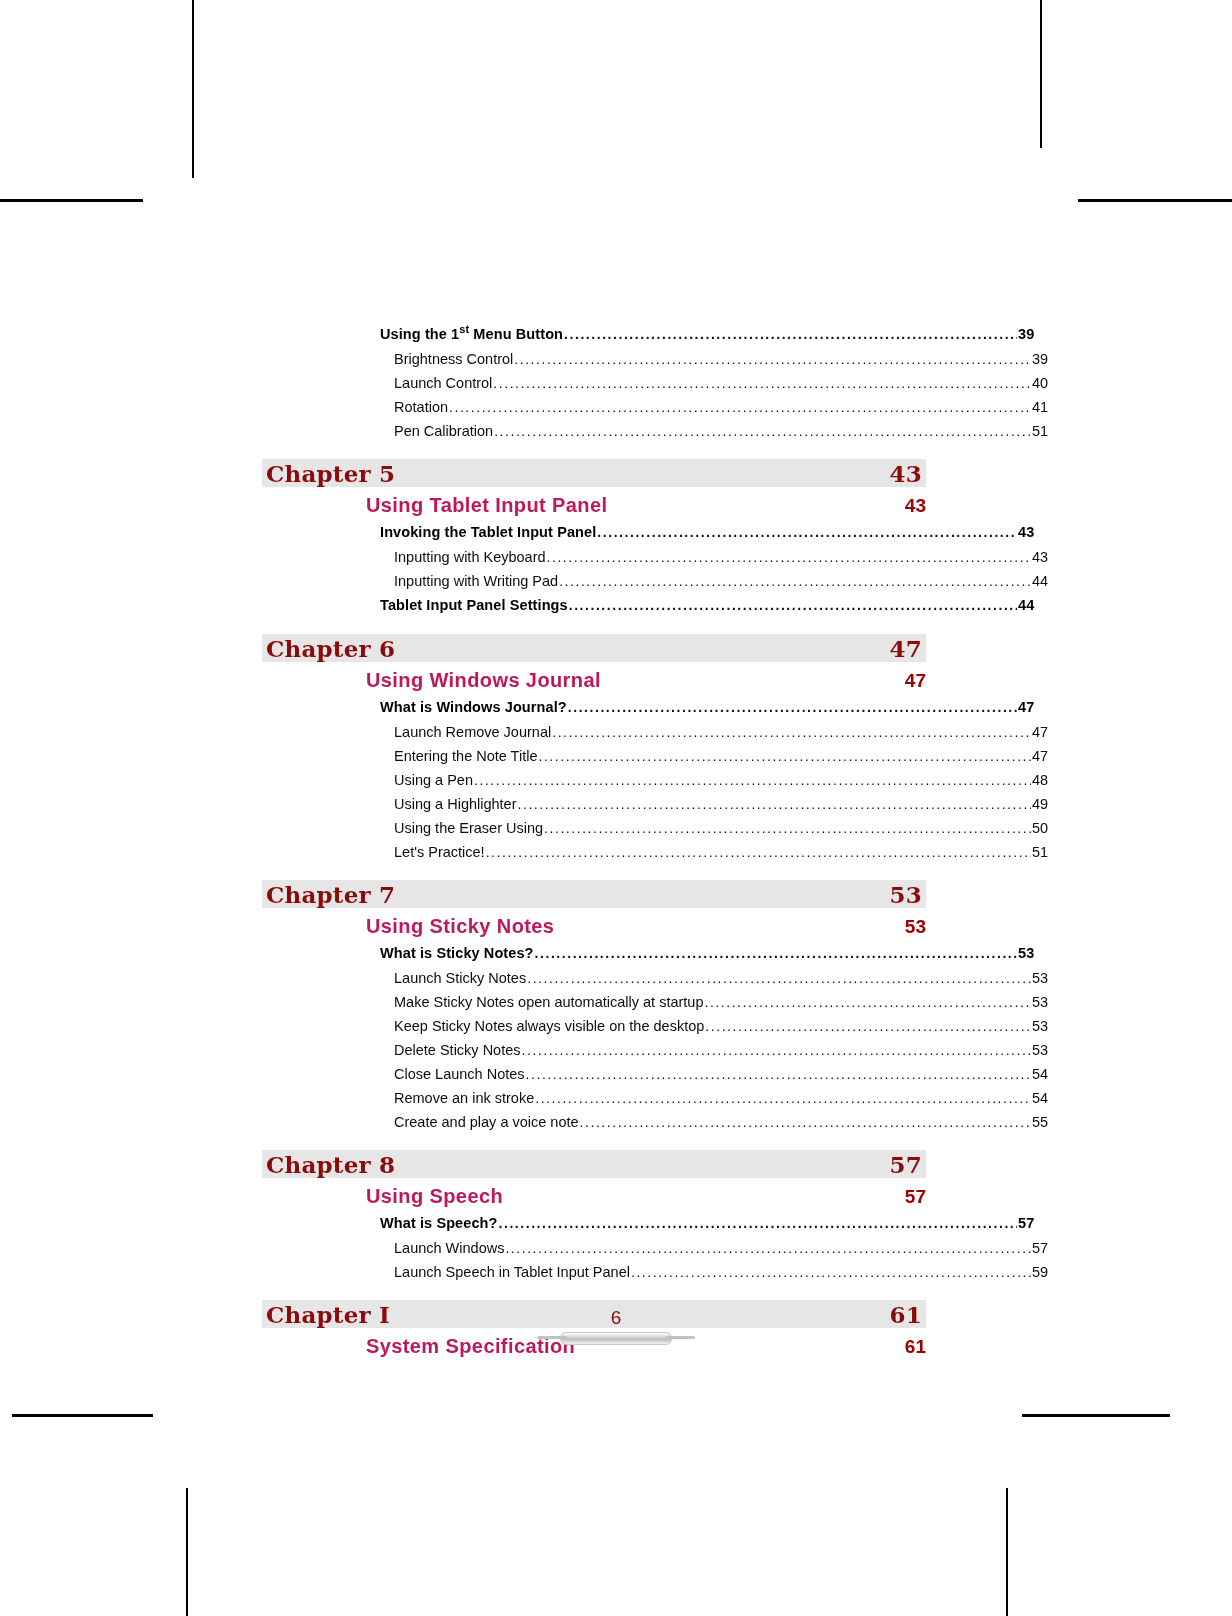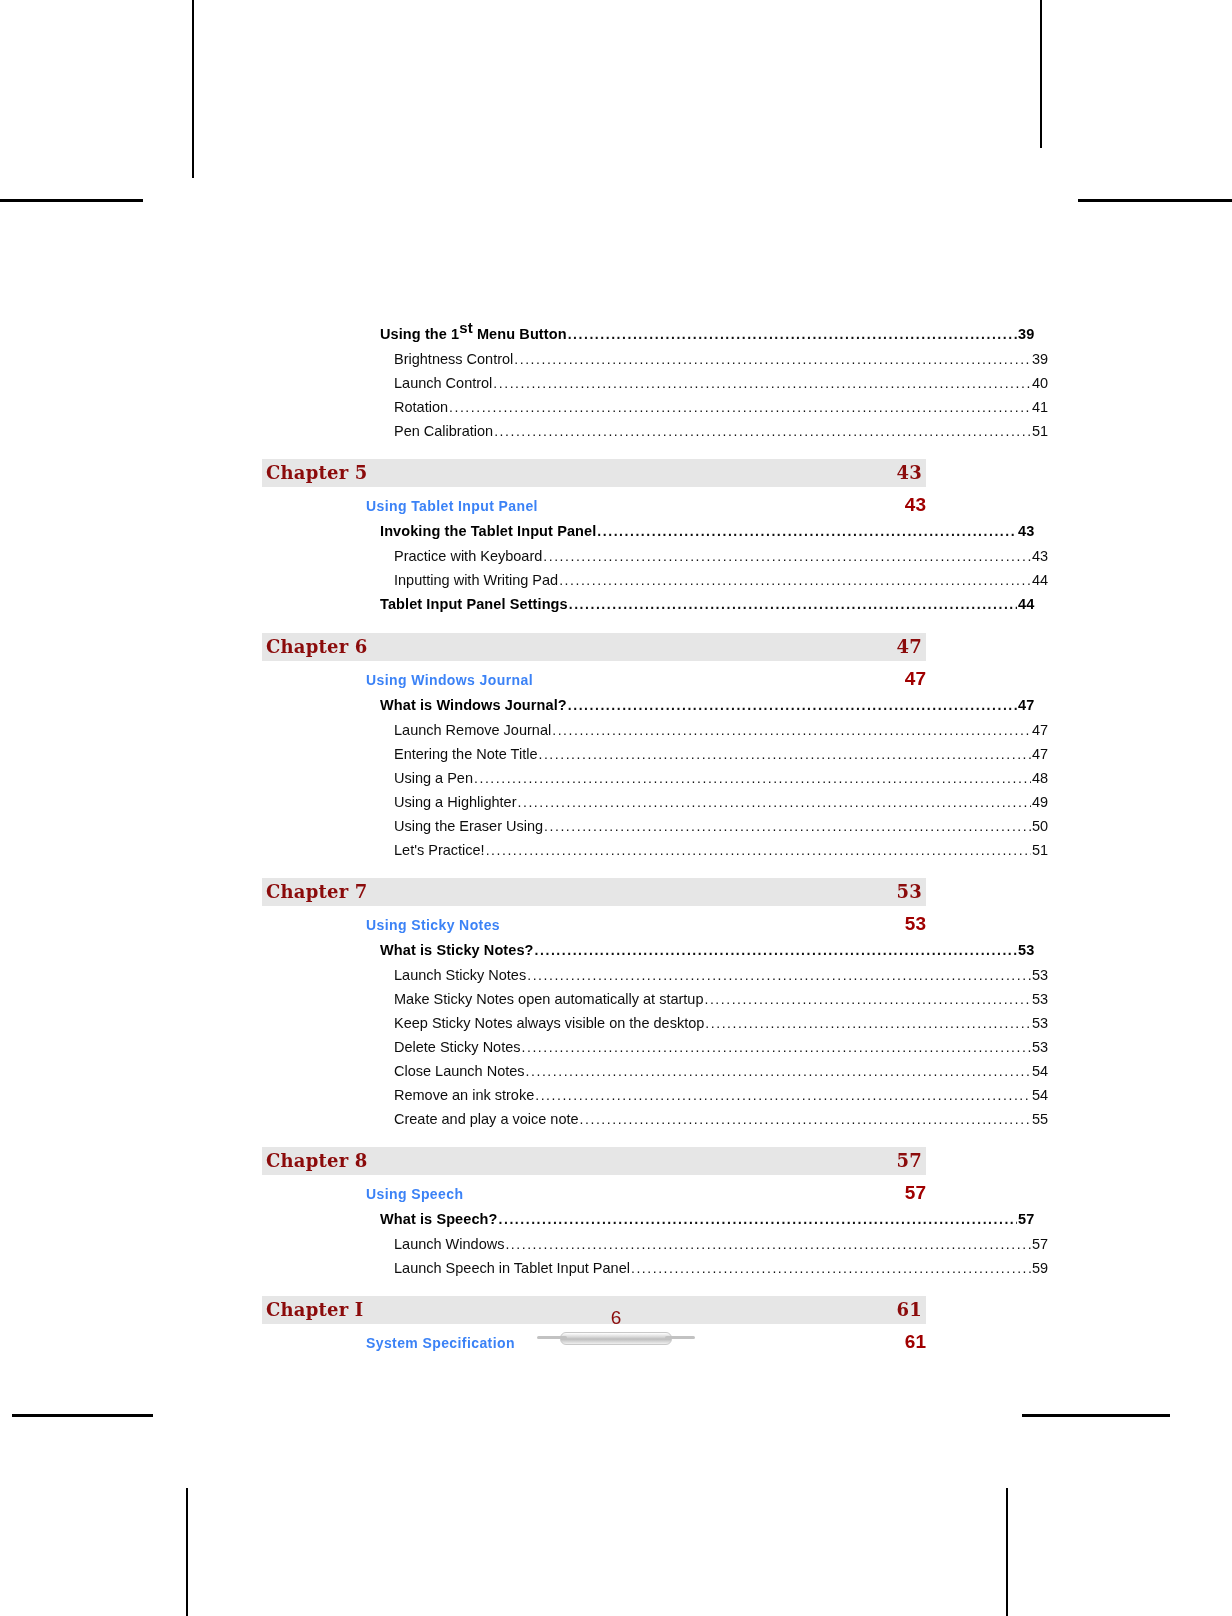--- a/index.html
+++ b/index.html
@@ -74,57 +74,57 @@
   
   .lvl2 {
     font-size: 14.5px;
     font-weight: normal;
     color: #0d0d0d;
     line-height: 24px;
     padding-left: 132px;
   }
   .lvl2 .toc-page { font-weight: normal; min-width: 26px; }
 
-  sup { font-size: 15px; vertical-align: super; line-height: 0; }
+  sup { font-size: 11px; vertical-align: super; line-height: 0; }
 
   
   .chapter-bar {
     background: #e6e6e6;
     height: 28px;
     display: flex;
     align-items: center;
     justify-content: space-between;
     padding: 0 4px 0 4px;
     box-sizing: border-box;
     margin-top: 16px;
   }
   .chapter-bar .ch-name,
   .chapter-bar .ch-page {
     font-family: "DejaVu Serif", "Liberation Serif", serif;
     font-weight: bold;
-    font-size: 18px;
+    font-size: 23px;
     color: #8B0B0B;
     letter-spacing: 0.2px;
     line-height: 1;
   }
 
   
   .section-row {
     display: flex;
     align-items: baseline;
     justify-content: space-between;
     padding-left: 104px;
     margin-top: 7px;
     margin-bottom: 3px;
   }
   .section-row .sec-name {
     font-family: "Liberation Sans", sans-serif;
     font-weight: bold;
-    font-size: 14px;
-    color: #3b82f6;
+    font-size: 20px;
+    color: #be185d;
     letter-spacing: 0.4px;
   }
   .section-row .sec-page {
     font-family: "Liberation Sans", sans-serif;
     font-weight: bold;
     font-size: 19px;
     color: #A00000;
     min-width: 26px;
     text-align: right;
   }
@@ -223,21 +223,21 @@
         <div class="section-row">
           <span class="sec-name">Using Tablet Input Panel</span>
           <span class="sec-page">43</span>
         </div>
         <div class="toc-row lvl1">
           <span class="toc-label">Invoking the Tablet Input Panel</span>
           <span class="toc-dots">....................................................................................................................................................</span>
           <span class="toc-page">43</span>
         </div>
         <div class="toc-row lvl2">
-          <span class="toc-label">Practice with Keyboard</span>
+          <span class="toc-label">Inputting with Keyboard</span>
           <span class="toc-dots">....................................................................................................................................................</span>
           <span class="toc-page">43</span>
         </div>
         <div class="toc-row lvl2">
           <span class="toc-label">Inputting with Writing Pad</span>
           <span class="toc-dots">....................................................................................................................................................</span>
           <span class="toc-page">44</span>
         </div>
         <div class="toc-row lvl1">
           <span class="toc-label">Tablet Input Panel Settings</span>

